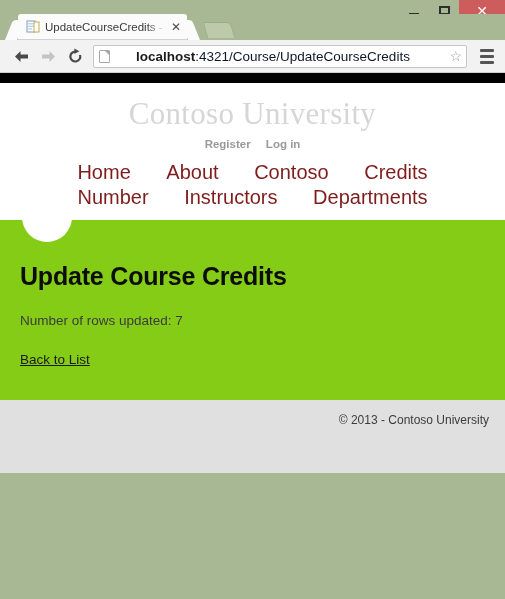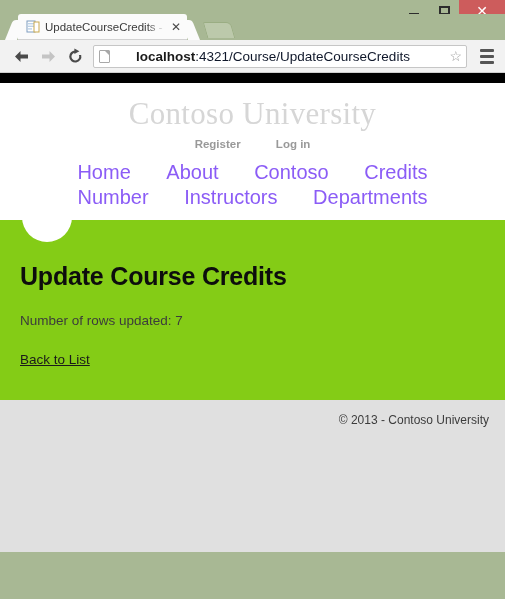--- a/index.html
+++ b/index.html
@@ -215,21 +215,21 @@
   }
   #menu-button .bar {
     width: 14px; height: 3px;
     background: #555;
     border-radius: 1px;
   }
 
   
   #viewport {
     position: relative;
-    height: 479px;
+    height: 400px;
     background: #e0e0e0;
     overflow: hidden;
   }
   #black-bar {
     height: 10px;
     background: #000000;
   }
 
   #site-header {
     position: relative;
@@ -247,31 +247,31 @@
   }
   #account-nav {
     margin-top: 7px;
     font-size: 11.5px;
     font-weight: bold;
     color: #999999;
   }
   #account-nav a {
     color: #999999;
     text-decoration: none;
-    margin: 0 16px;
+    margin: 0 6px;
   }
   #main-nav {
     margin-top: 10px;
     font-size: 20px;
     color: #999999;
     line-height: 1.25;
     padding: 0 40px;
   }
   #main-nav a {
-    color: #8b5cf6;
+    color: #7f1d1d;
     text-decoration: none;
     margin: 0 15px;
     white-space: nowrap;
   }
 
   
   #header-circle-artifact {
     position: absolute;
     left: 22px;
     bottom: -22px;

